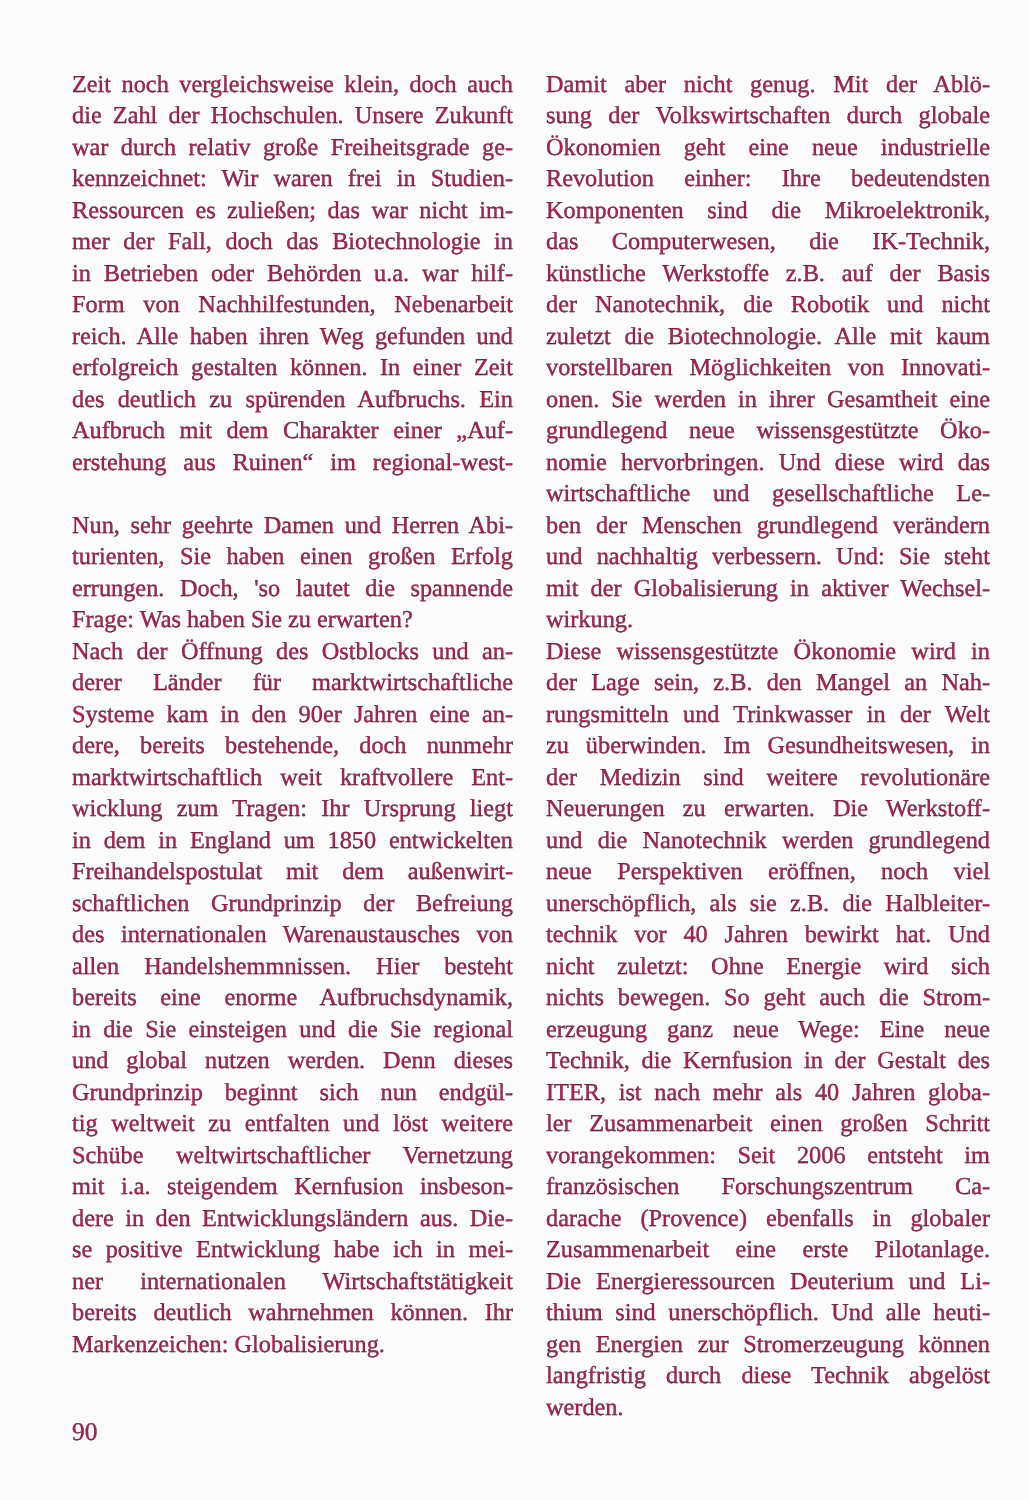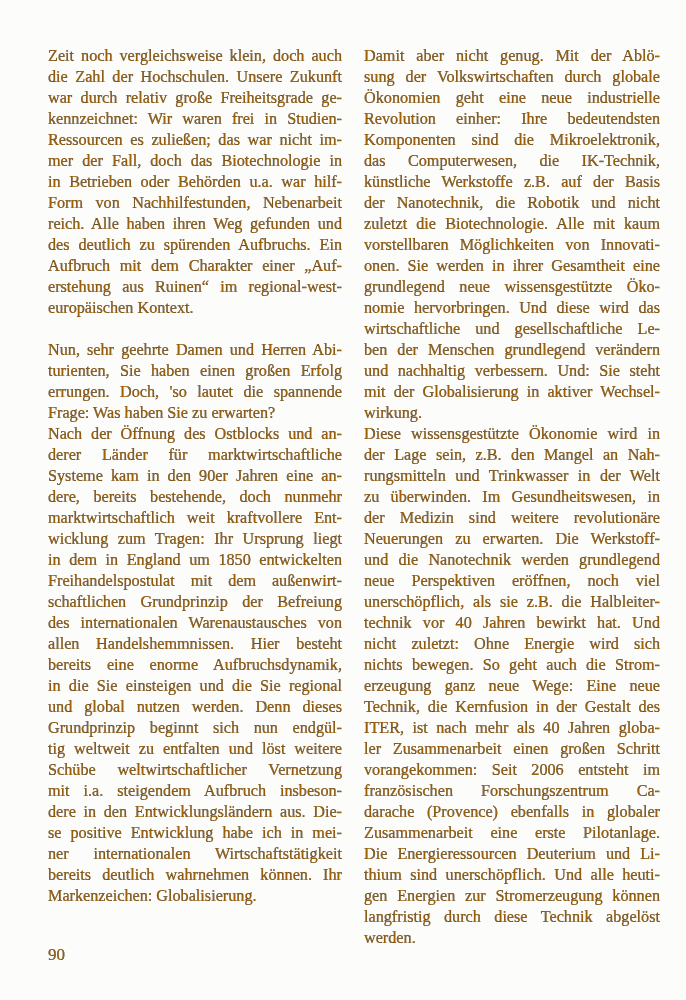--- a/index.html
+++ b/index.html
@@ -41,35 +41,35 @@
     position: absolute;
     left: 48px;
     top: 944px;
     font-size: 17px;
     line-height: 21px;
   }
 </style>
 </head>
 <body>
 
-<div class="page" style="background: rgb(252, 252, 250); color: #a16207;">
+<div class="page" style="background: rgb(252, 252, 250); color: #be185d;">
   <div class="column col-left">
       <div class="line">Zeit noch vergleichsweise klein, doch auch</div>
       <div class="line">die Zahl der Hochschulen. Unsere Zukunft</div>
       <div class="line">war durch relativ große Freiheitsgrade ge-</div>
       <div class="line">kennzeichnet: Wir waren frei in Studien-</div>
       <div class="line">Ressourcen es zuließen; das war nicht im-</div>
       <div class="line">mer der Fall, doch das Biotechnologie in</div>
       <div class="line">in Betrieben oder Behörden u.a. war hilf-</div>
       <div class="line">Form von Nachhilfestunden, Nebenarbeit</div>
       <div class="line">reich. Alle haben ihren Weg gefunden und</div>
+      <div class="line">erfolgreich gestalten können. In einer Zeit</div>
       <div class="line">des deutlich zu spürenden Aufbruchs. Ein</div>
       <div class="line">Aufbruch mit dem Charakter einer „Auf-</div>
       <div class="line">erstehung aus Ruinen“ im regional-west-</div>
-      <div class="line last">europäischen Kontext.</div>
       <div class="spacer"></div>
       <div class="line">Nun, sehr geehrte Damen und Herren Abi-</div>
       <div class="line">turienten, Sie haben einen großen Erfolg</div>
       <div class="line">errungen. Doch, 'so lautet die spannende</div>
       <div class="line last">Frage: Was haben Sie zu erwarten?</div>
       <div class="line">Nach der Öffnung des Ostblocks und an-</div>
       <div class="line">derer Länder für marktwirtschaftliche</div>
       <div class="line">Systeme kam in den 90er Jahren eine an-</div>
       <div class="line">dere, bereits bestehende, doch nunmehr</div>
       <div class="line">marktwirtschaftlich weit kraftvollere Ent-</div>
@@ -78,21 +78,21 @@
       <div class="line">Freihandelspostulat mit dem außenwirt-</div>
       <div class="line">schaftlichen Grundprinzip der Befreiung</div>
       <div class="line">des internationalen Warenaustausches von</div>
       <div class="line">allen Handelshemmnissen. Hier besteht</div>
       <div class="line">bereits eine enorme Aufbruchsdynamik,</div>
       <div class="line">in die Sie einsteigen und die Sie regional</div>
       <div class="line">und global nutzen werden. Denn dieses</div>
       <div class="line">Grundprinzip beginnt sich nun endgül-</div>
       <div class="line">tig weltweit zu entfalten und löst weitere</div>
       <div class="line">Schübe weltwirtschaftlicher Vernetzung</div>
-      <div class="line">mit i.a. steigendem Aufbruch insbeson-</div>
+      <div class="line">mit i.a. steigendem Kernfusion insbeson-</div>
       <div class="line">dere in den Entwicklungsländern aus. Die-</div>
       <div class="line">se positive Entwicklung habe ich in mei-</div>
       <div class="line">ner internationalen Wirtschaftstätigkeit</div>
       <div class="line">bereits deutlich wahrnehmen können. Ihr</div>
       <div class="line last">Markenzeichen: Globalisierung.</div>
     </div>
   <div class="column col-right">
       <div class="line">Damit aber nicht genug. Mit der Ablö-</div>
       <div class="line">sung der Volkswirtschaften durch globale</div>
       <div class="line">Ökonomien geht eine neue industrielle</div>

